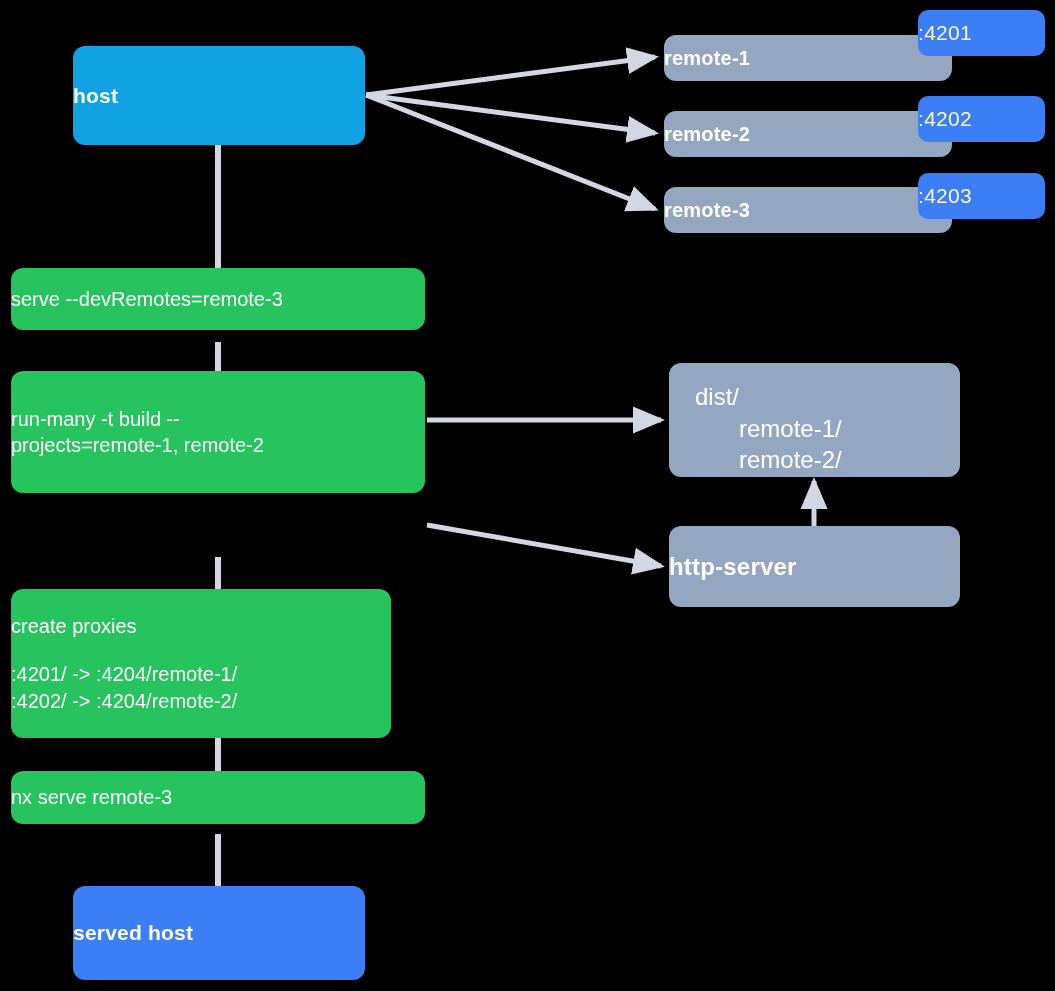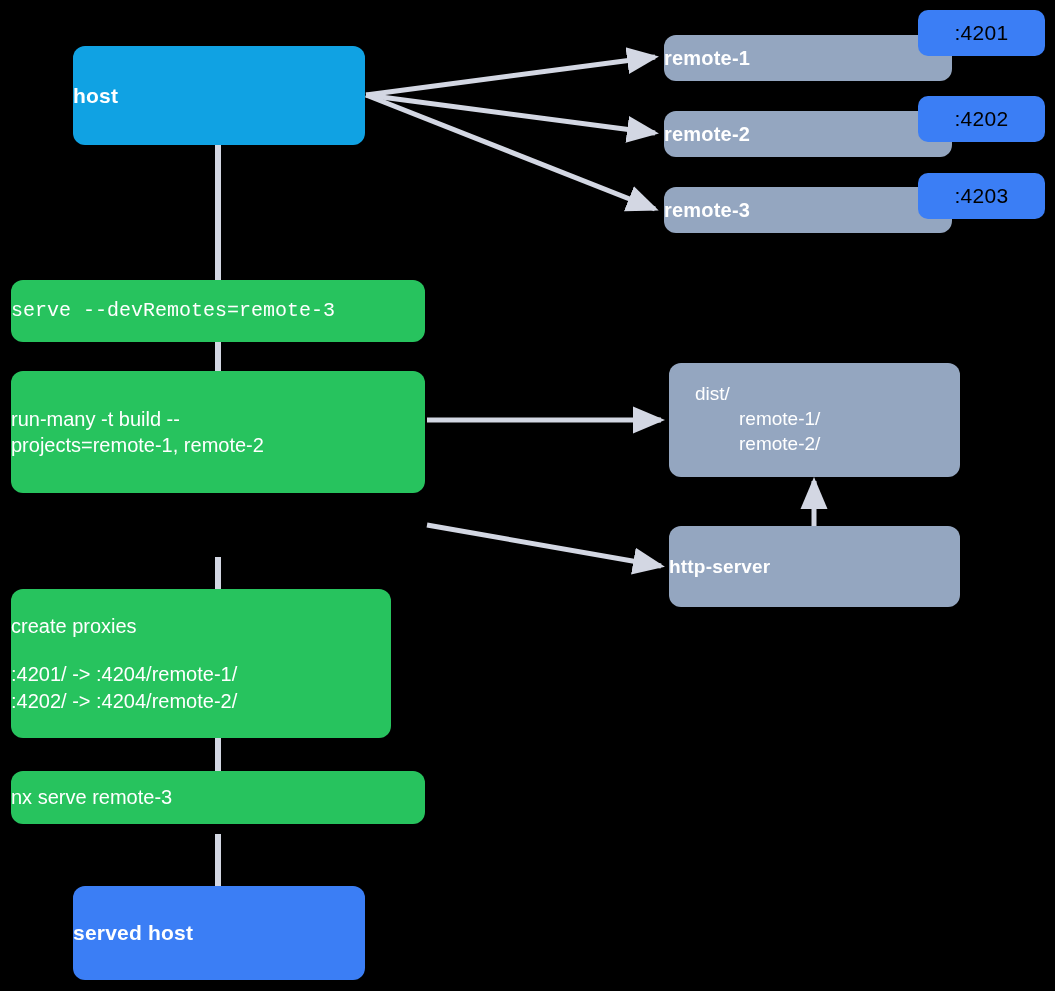--- a/index.html
+++ b/index.html
@@ -50,39 +50,38 @@
     letter-spacing: 0.2px;
   }
   .node.remote {
     background: #94a6c0;
     font-weight: bold;
     font-size: 20px;
     letter-spacing: 0.2px;
   }
   .node.gray {
     background: #94a6c0;
-    font-size: 19px;
+    font-size: 24px;
   }
   .node.gray.bold {
     font-weight: bold;
     letter-spacing: 0.2px;
   }
   .node.cmd {
     background: #27c35e;
     font-size: 20px;
     font-weight: 400;
   }
   .badge {
     position: absolute;
     box-sizing: border-box;
     display: flex;
     align-items: center;
-    justify-content: center;
     background: #3b7ef5;
-    color: #000000;
+    color: #fef9c3;
     border-radius: 10px;
     font-size: 21px;
     font-weight: 400;
     letter-spacing: 0.3px;
   }
   .dist-body {
     align-items: flex-start;
     justify-content: flex-start;
     text-align: left;
     padding: 18px 0 0 26px;
@@ -165,21 +164,21 @@
     <span>:4202</span>
   </div>
 
   <div class="node remote" style="left:664px; top:187px; width:288px; height:46px;">
     <span>remote-3</span>
   </div>
   <div class="badge" style="left:918px; top:173px; width:127px; height:46px;">
     <span>:4203</span>
   </div>
 
-  <div class="node cmd" style="left:11px; top:280px; width:414px; height:62px;font-family:Liberation Mono, monospace;">
+  <div class="node cmd" style="left:11px; top:268px; width:414px; height:62px;">
     <span class="cmd-line">serve --devRemotes=remote-3</span>
   </div>
 
   <div class="node cmd" style="left:11px; top:371px; width:414px; height:122px;">
     <span class="cmd-line">run-many -t build --</span>
     <span class="cmd-line">projects=remote-1, remote-2</span>
   </div>
 
 
   <div class="node cmd" style="left:11px; top:589px; width:380px; height:149px;">

